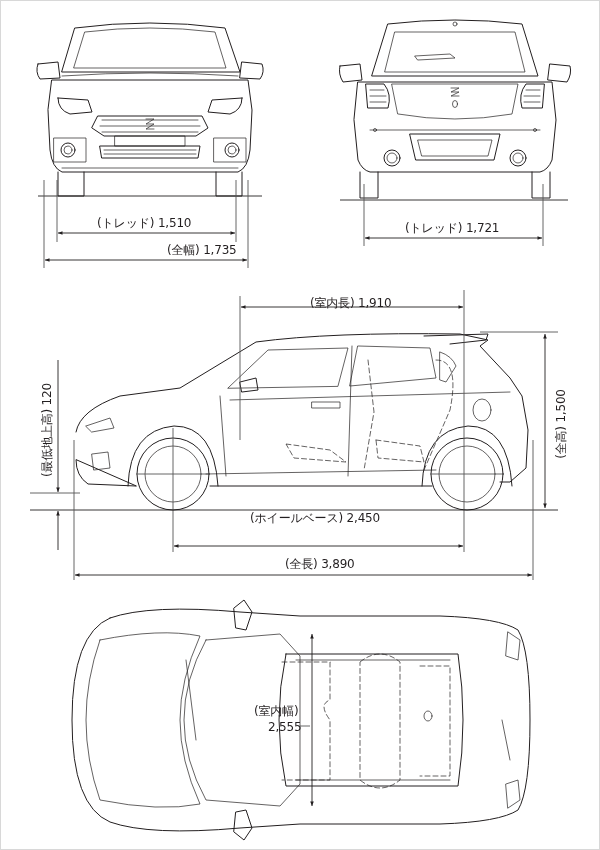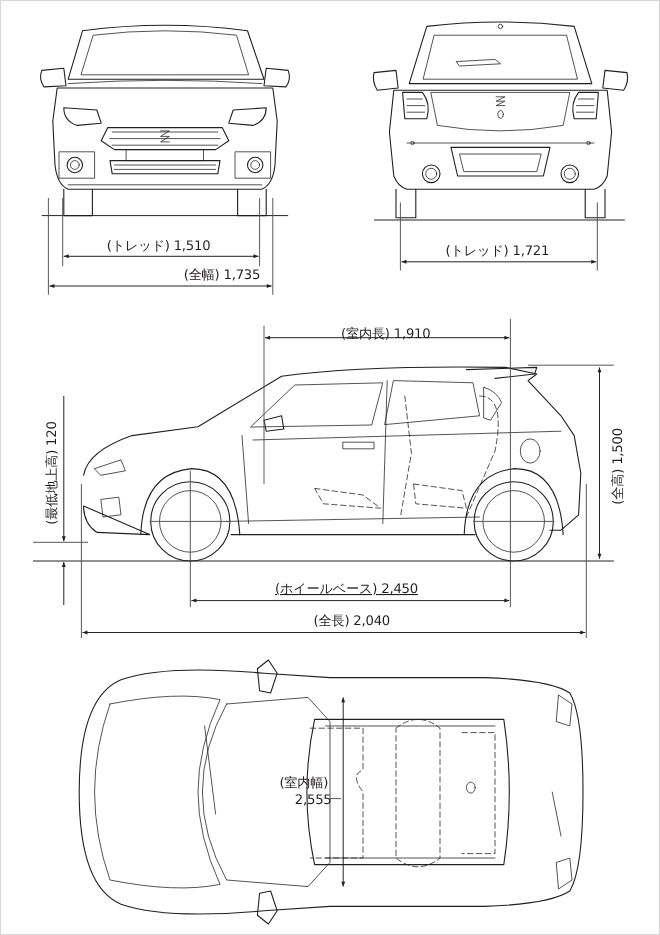--- a/index.html
+++ b/index.html
@@ -210,16 +210,16 @@
     <line x1="300" y1="726" x2="310" y2="726" class="ext"></line>
   </g>
 </svg>
 
 <div class="lbl" style="left:97px;top:216px;">(トレッド) 1,510</div>
 <div class="lbl" style="left:119px;top:243px;margin-left:48px;">(全幅) 1,735</div>
 <div class="lbl" style="left:405px;top:221px;">(トレッド) 1,721</div>
 <div class="lbl" style="left:310px;top:296px;">(室内長) 1,910</div>
 <div class="lbl vert" style="left:-13px;top:423px;width:120px;text-align:center;">(最低地上高) 120</div>
 <div class="lbl vert" style="left:521px;top:417px;width:80px;text-align:center;">(全高) 1,500</div>
-<div class="lbl" style="left:250px;top:528px;text-decoration:underline;">(ホイールベース) 2,450</div>
-<div class="lbl" style="left:285px;top:557px;">(全長) 2,040</div>
+<div class="lbl" style="left:250px;top:511px;">(ホイールベース) 2,450</div>
+<div class="lbl" style="left:285px;top:557px;">(全長) 3,890</div>
 <div class="lbl" style="left:254px;top:704px;">(室内幅)</div>
 <div class="lbl" style="left:268px;top:720px;">2,555</div>
 
 </body></html>

